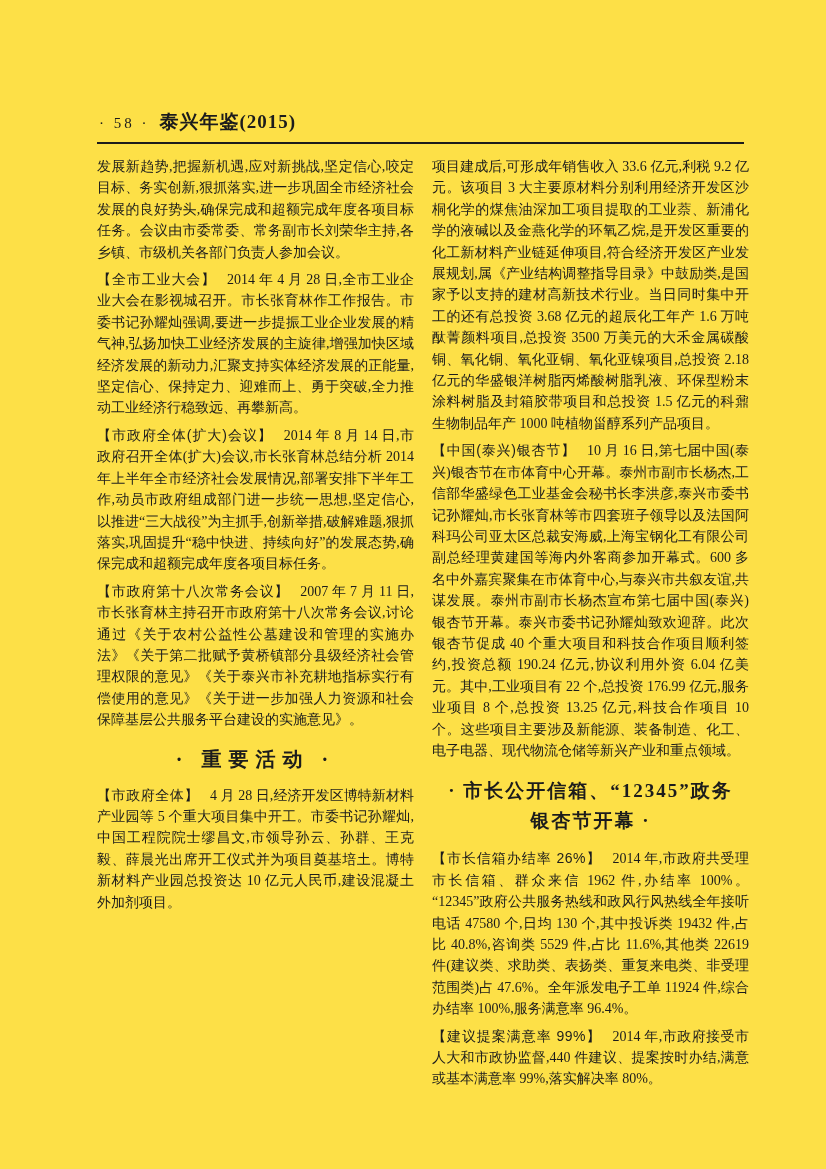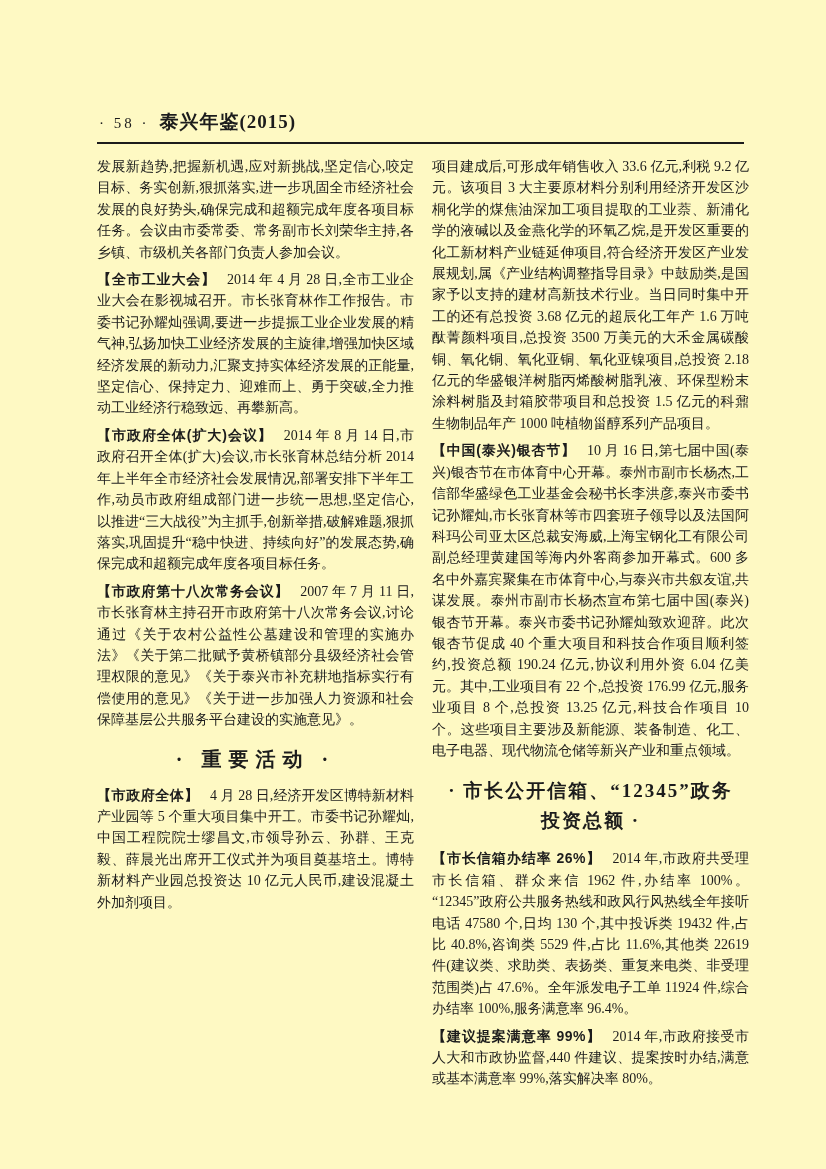--- a/index.html
+++ b/index.html
@@ -1,20 +1,20 @@
 <!DOCTYPE html>
 <html lang="zh"><head>
 <meta charset="utf-8">
 <style>
   html,body { margin:0; padding:0; background:#e8e8e8; }
   .page {
     position:relative;
     width:826px; height:1169px;
     margin:0 auto;
-    background:#fef9c3;
+    background:#fde047;
     box-sizing:border-box;
     padding:112px 82px 0 97px;
     font-family:"Liberation Serif","DejaVu Serif",serif;
     color:#1c1c1c;
     overflow:hidden;
   }
   .header-row {
     display:flex; align-items:baseline;
     font-size:15px; line-height:20px;
     padding:0 0 9px 2px;
@@ -27,21 +27,21 @@
   .rule { border:none; border-top:2px solid #1c1c1c; margin:0 0 12px 0; }
   .columns { display:flex; gap:18px; }
   .col { width:317px; flex:0 0 317px; }
   p.para {
     font-size:14px; line-height:21.4px;
     text-align:justify; text-justify:inter-character;
     margin:0 0 6px 0;
   }
   .entry-head {
     font-family:"Liberation Sans","DejaVu Sans",sans-serif;
-    font-weight:700;
+    font-weight:400;
     margin-right:11px;
     letter-spacing:0.5px;
     margin-top:12px;
   }
   .center-head {
     text-align:center;
     font-size:20px; line-height:30px;
     font-weight:600;
     margin:13px 0 11px 0;
   }
@@ -77,21 +77,21 @@
       <p class="para"><span class="entry-head">【市政府全体】</span><span>4 月 28 日,经济开发区博特新材料产业园等 5 个重大项目集中开工。市委书记孙耀灿,中国工程院院士缪昌文,市领导孙云、孙群、王克毅、薛晨光出席开工仪式并为项目奠基培土。博特新材料产业园总投资达 10 亿元人民币,建设混凝土外加剂项目。</span></p>
     </div>
 
     <div class="col">
       <p class="para">项目建成后,可形成年销售收入 33.6 亿元,利税 9.2 亿元。该项目 3 大主要原材料分别利用经济开发区沙桐化学的煤焦油深加工项目提取的工业萘、新浦化学的液碱以及金燕化学的环氧乙烷,是开发区重要的化工新材料产业链延伸项目,符合经济开发区产业发展规划,属《产业结构调整指导目录》中鼓励类,是国家予以支持的建材高新技术行业。当日同时集中开工的还有总投资 3.68 亿元的超辰化工年产 1.6 万吨酞菁颜料项目,总投资 3500 万美元的大禾金属碳酸铜、氧化铜、氧化亚铜、氧化亚镍项目,总投资 2.18 亿元的华盛银洋树脂丙烯酸树脂乳液、环保型粉末涂料树脂及封箱胶带项目和总投资 1.5 亿元的科鼐生物制品年产 1000 吨植物甾醇系列产品项目。</p>
 
       <p class="para"><span class="entry-head">【中国(泰兴)银杏节】</span><span>10 月 16 日,第七届中国(泰兴)银杏节在市体育中心开幕。泰州市副市长杨杰,工信部华盛绿色工业基金会秘书长李洪彦,泰兴市委书记孙耀灿,市长张育林等市四套班子领导以及法国阿科玛公司亚太区总裁安海威,上海宝钢化工有限公司副总经理黄建国等海内外客商参加开幕式。600 多名中外嘉宾聚集在市体育中心,与泰兴市共叙友谊,共谋发展。泰州市副市长杨杰宣布第七届中国(泰兴)银杏节开幕。泰兴市委书记孙耀灿致欢迎辞。此次银杏节促成 40 个重大项目和科技合作项目顺利签约,投资总额 190.24 亿元,协议利用外资 6.04 亿美元。其中,工业项目有 22 个,总投资 176.99 亿元,服务业项目 8 个,总投资 13.25 亿元,科技合作项目 10 个。这些项目主要涉及新能源、装备制造、化工、电子电器、现代物流仓储等新兴产业和重点领域。</span></p>
 
       <div class="center-head two-line">
         <span class="line">· 市长公开信箱、“12345”政务</span>
-        <span class="line">投资总额 ·</span>
+        <span class="line">银杏节开幕 ·</span>
       </div>
 
       <p class="para"><span class="entry-head">【市长信箱办结率 26%】</span><span>2014 年,市政府共受理市长信箱、群众来信 1962 件,办结率 100%。“12345”政府公共服务热线和政风行风热线全年接听电话 47580 个,日均 130 个,其中投诉类 19432 件,占比 40.8%,咨询类 5529 件,占比 11.6%,其他类 22619 件(建议类、求助类、表扬类、重复来电类、非受理范围类)占 47.6%。全年派发电子工单 11924 件,综合办结率 100%,服务满意率 96.4%。</span></p>
 
       <p class="para"><span class="entry-head">【建议提案满意率 99%】</span><span>2014 年,市政府接受市人大和市政协监督,440 件建议、提案按时办结,满意或基本满意率 99%,落实解决率 80%。</span></p>
     </div>
 
   </div>
 </div>
 

